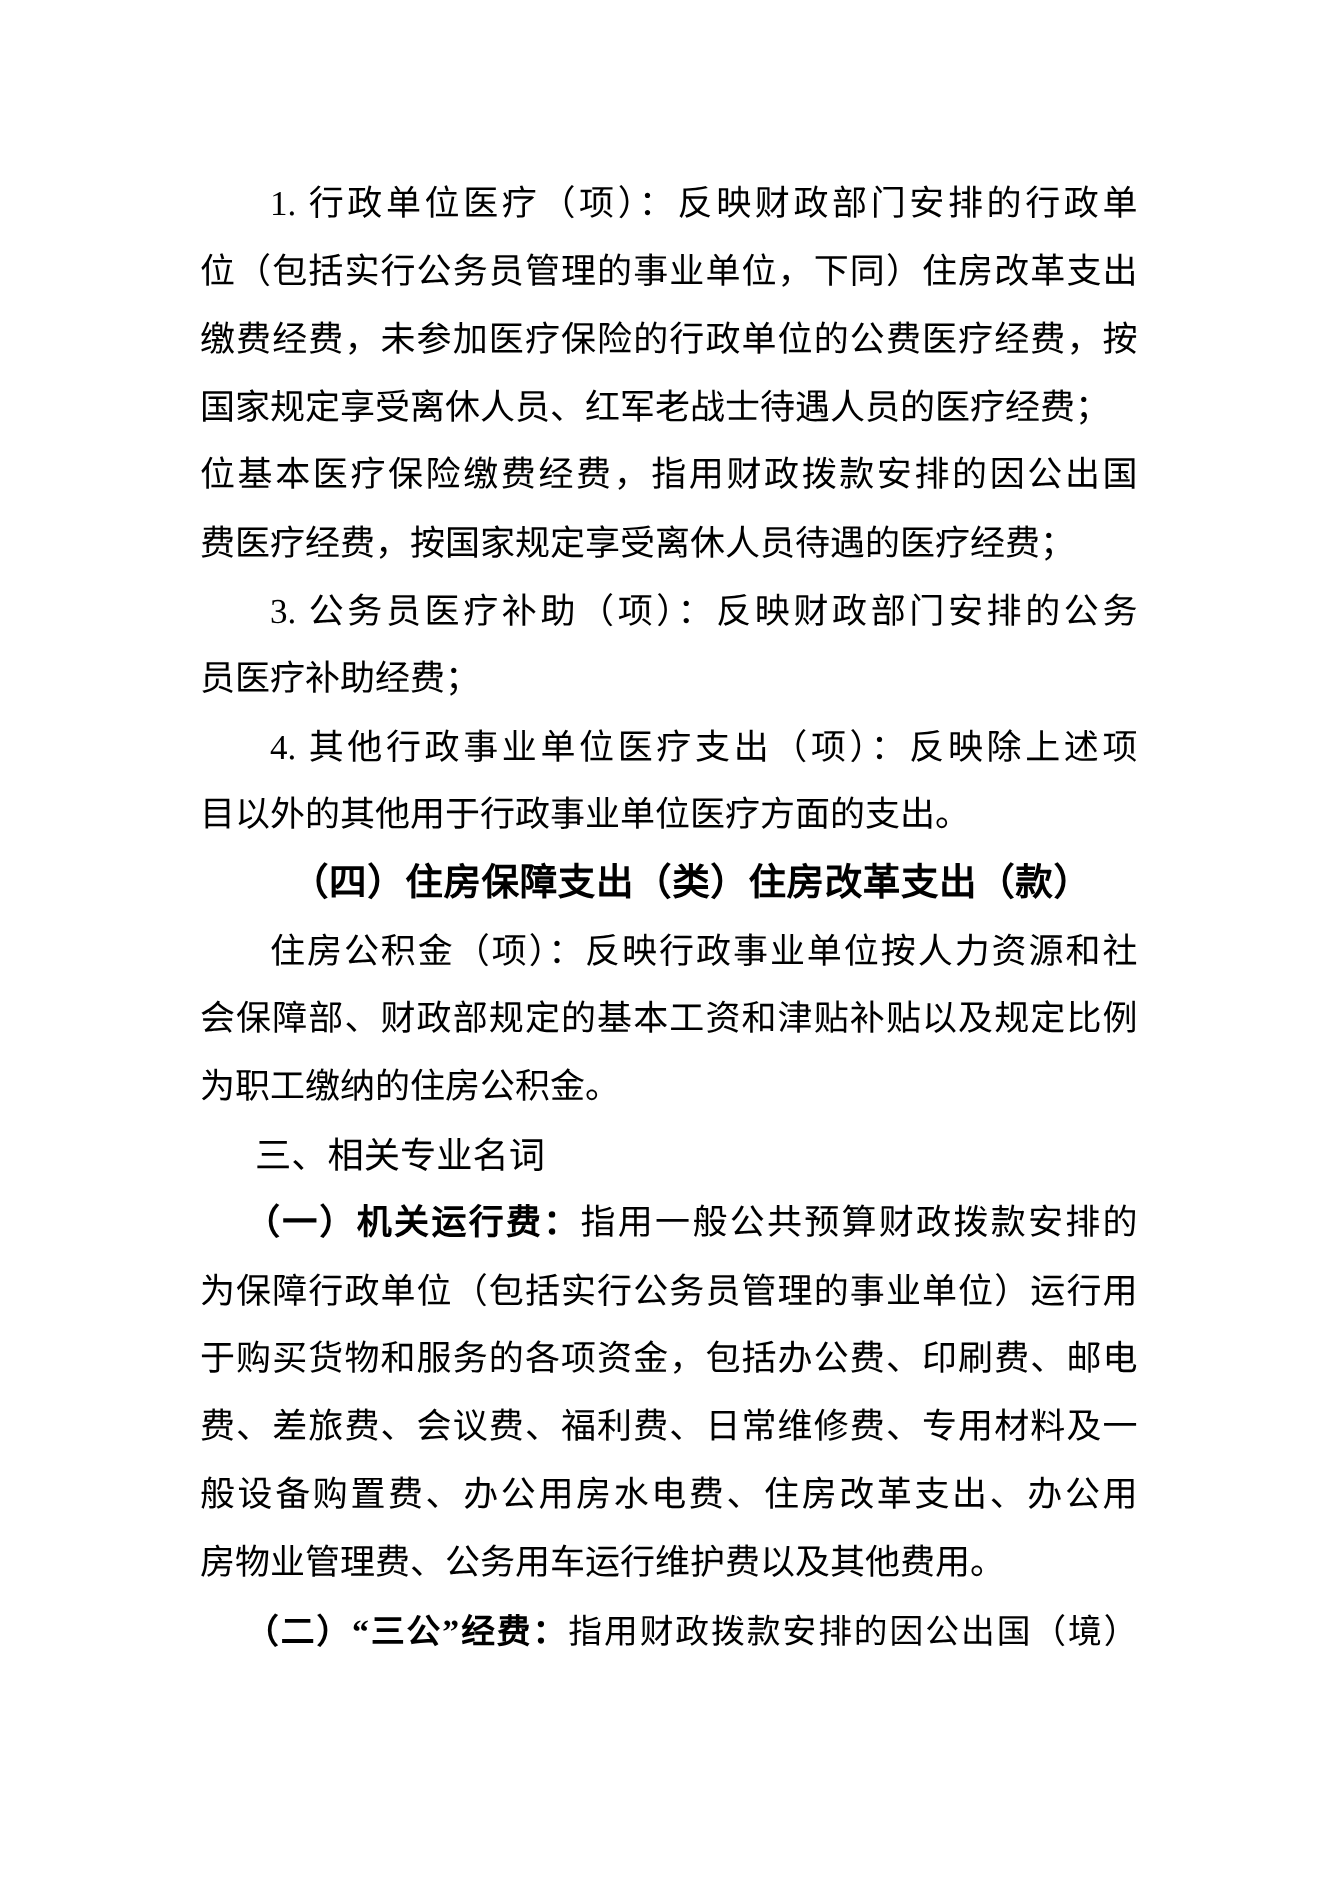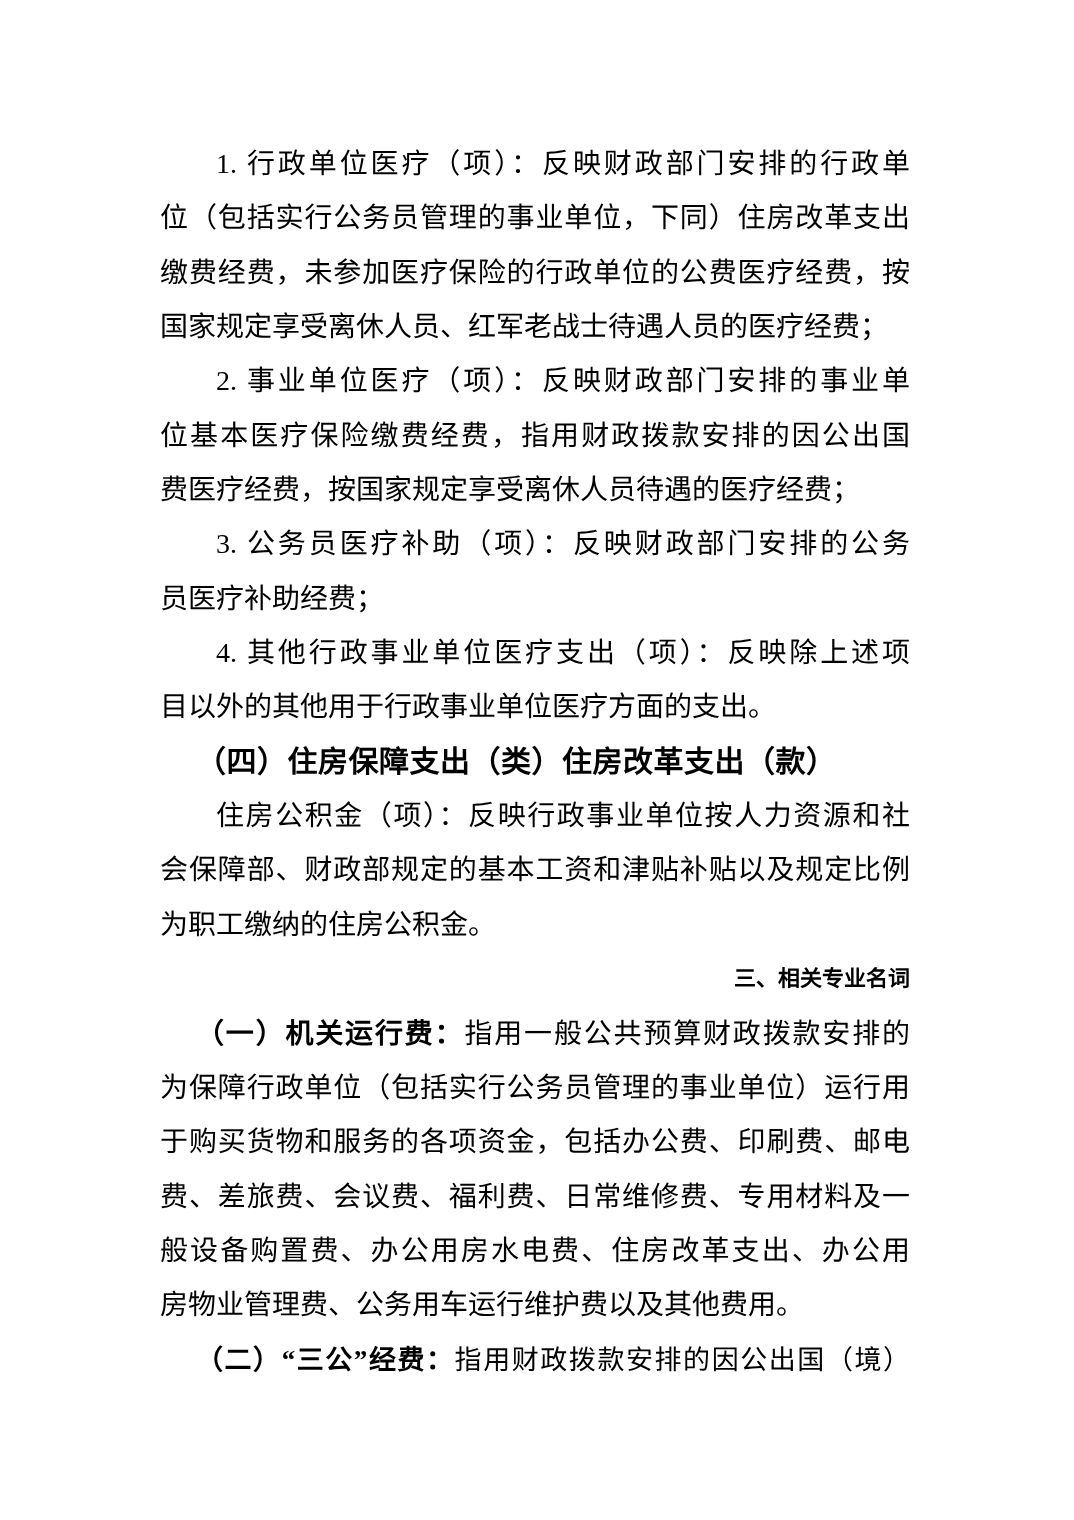--- a/index.html
+++ b/index.html
@@ -32,52 +32,51 @@
   }
   .justify {
     text-align: justify;
     text-align-last: justify;
   }
   .indent {
     text-indent: 56px;
   }
   .indent-head {
     text-indent: 36px;
+    text-align: center;
   }
   .heading-kai {
     font-weight: 700;
     font-size: 30px;
     letter-spacing: 0.5px;
   }
   .heading-hei {
     font-family: "Liberation Sans", "DejaVu Sans", sans-serif;
-    font-weight: 700;
-    font-size: 22px;
+    font-weight: 400;
+    font-size: 29px;
     text-indent: 44px;
-    text-align: right;
   }
   .lead {
     font-weight: 700;
   }
   .compact {
     font-size: 27px;
   }
 </style>
 </head>
 <body>
 
 <div class="page">
   <div class="content">
 
     <div class="line indent justify">1. 行政单位医疗（项）：反映财政部门安排的行政单</div>
     <div class="line justify">位（包括实行公务员管理的事业单位，下同）住房改革支出</div>
     <div class="line justify">缴费经费，未参加医疗保险的行政单位的公费医疗经费，按</div>
     <div class="line">国家规定享受离休人员、红军老战士待遇人员的医疗经费；</div>
 
-    <div class="line indent justify">2. 事业单位医疗（项）：反映财政部门安排的事业单</div>
     <div class="line justify">位基本医疗保险缴费经费，指用财政拨款安排的因公出国</div>
     <div class="line">费医疗经费，按国家规定享受离休人员待遇的医疗经费；</div>
 
     <div class="line indent justify">3. 公务员医疗补助（项）：反映财政部门安排的公务</div>
     <div class="line">员医疗补助经费；</div>
 
     <div class="line indent justify">4. 其他行政事业单位医疗支出（项）：反映除上述项</div>
     <div class="line">目以外的其他用于行政事业单位医疗方面的支出。</div>
 
     <div class="line heading-kai indent-head">（四）住房保障支出（类）住房改革支出（款）</div>

